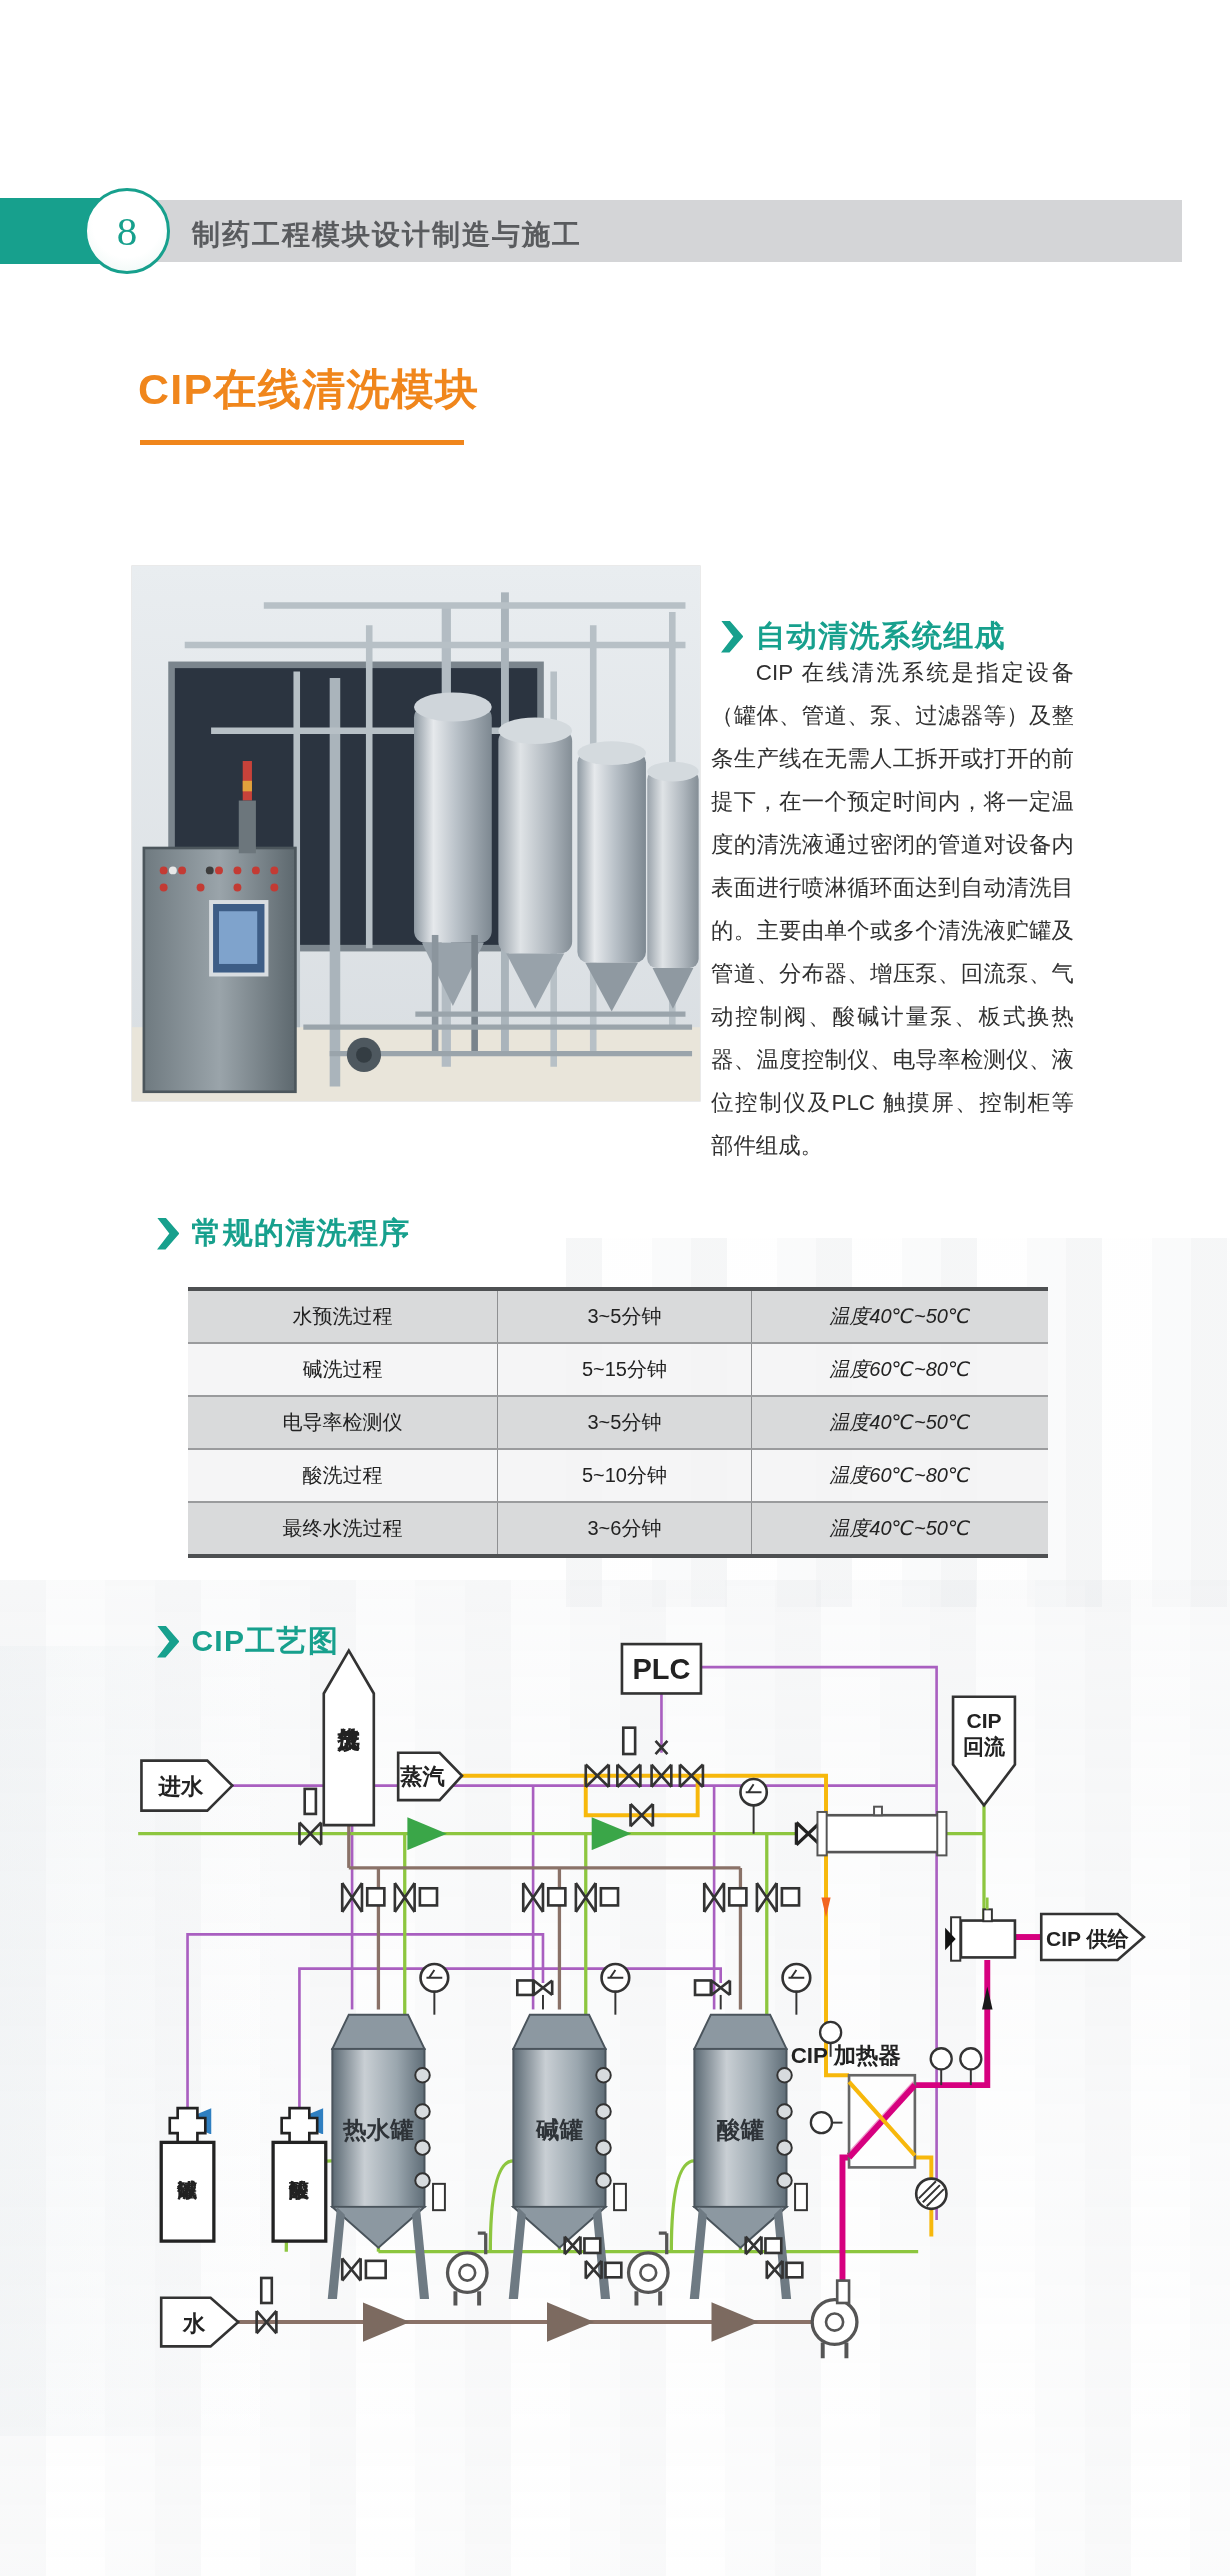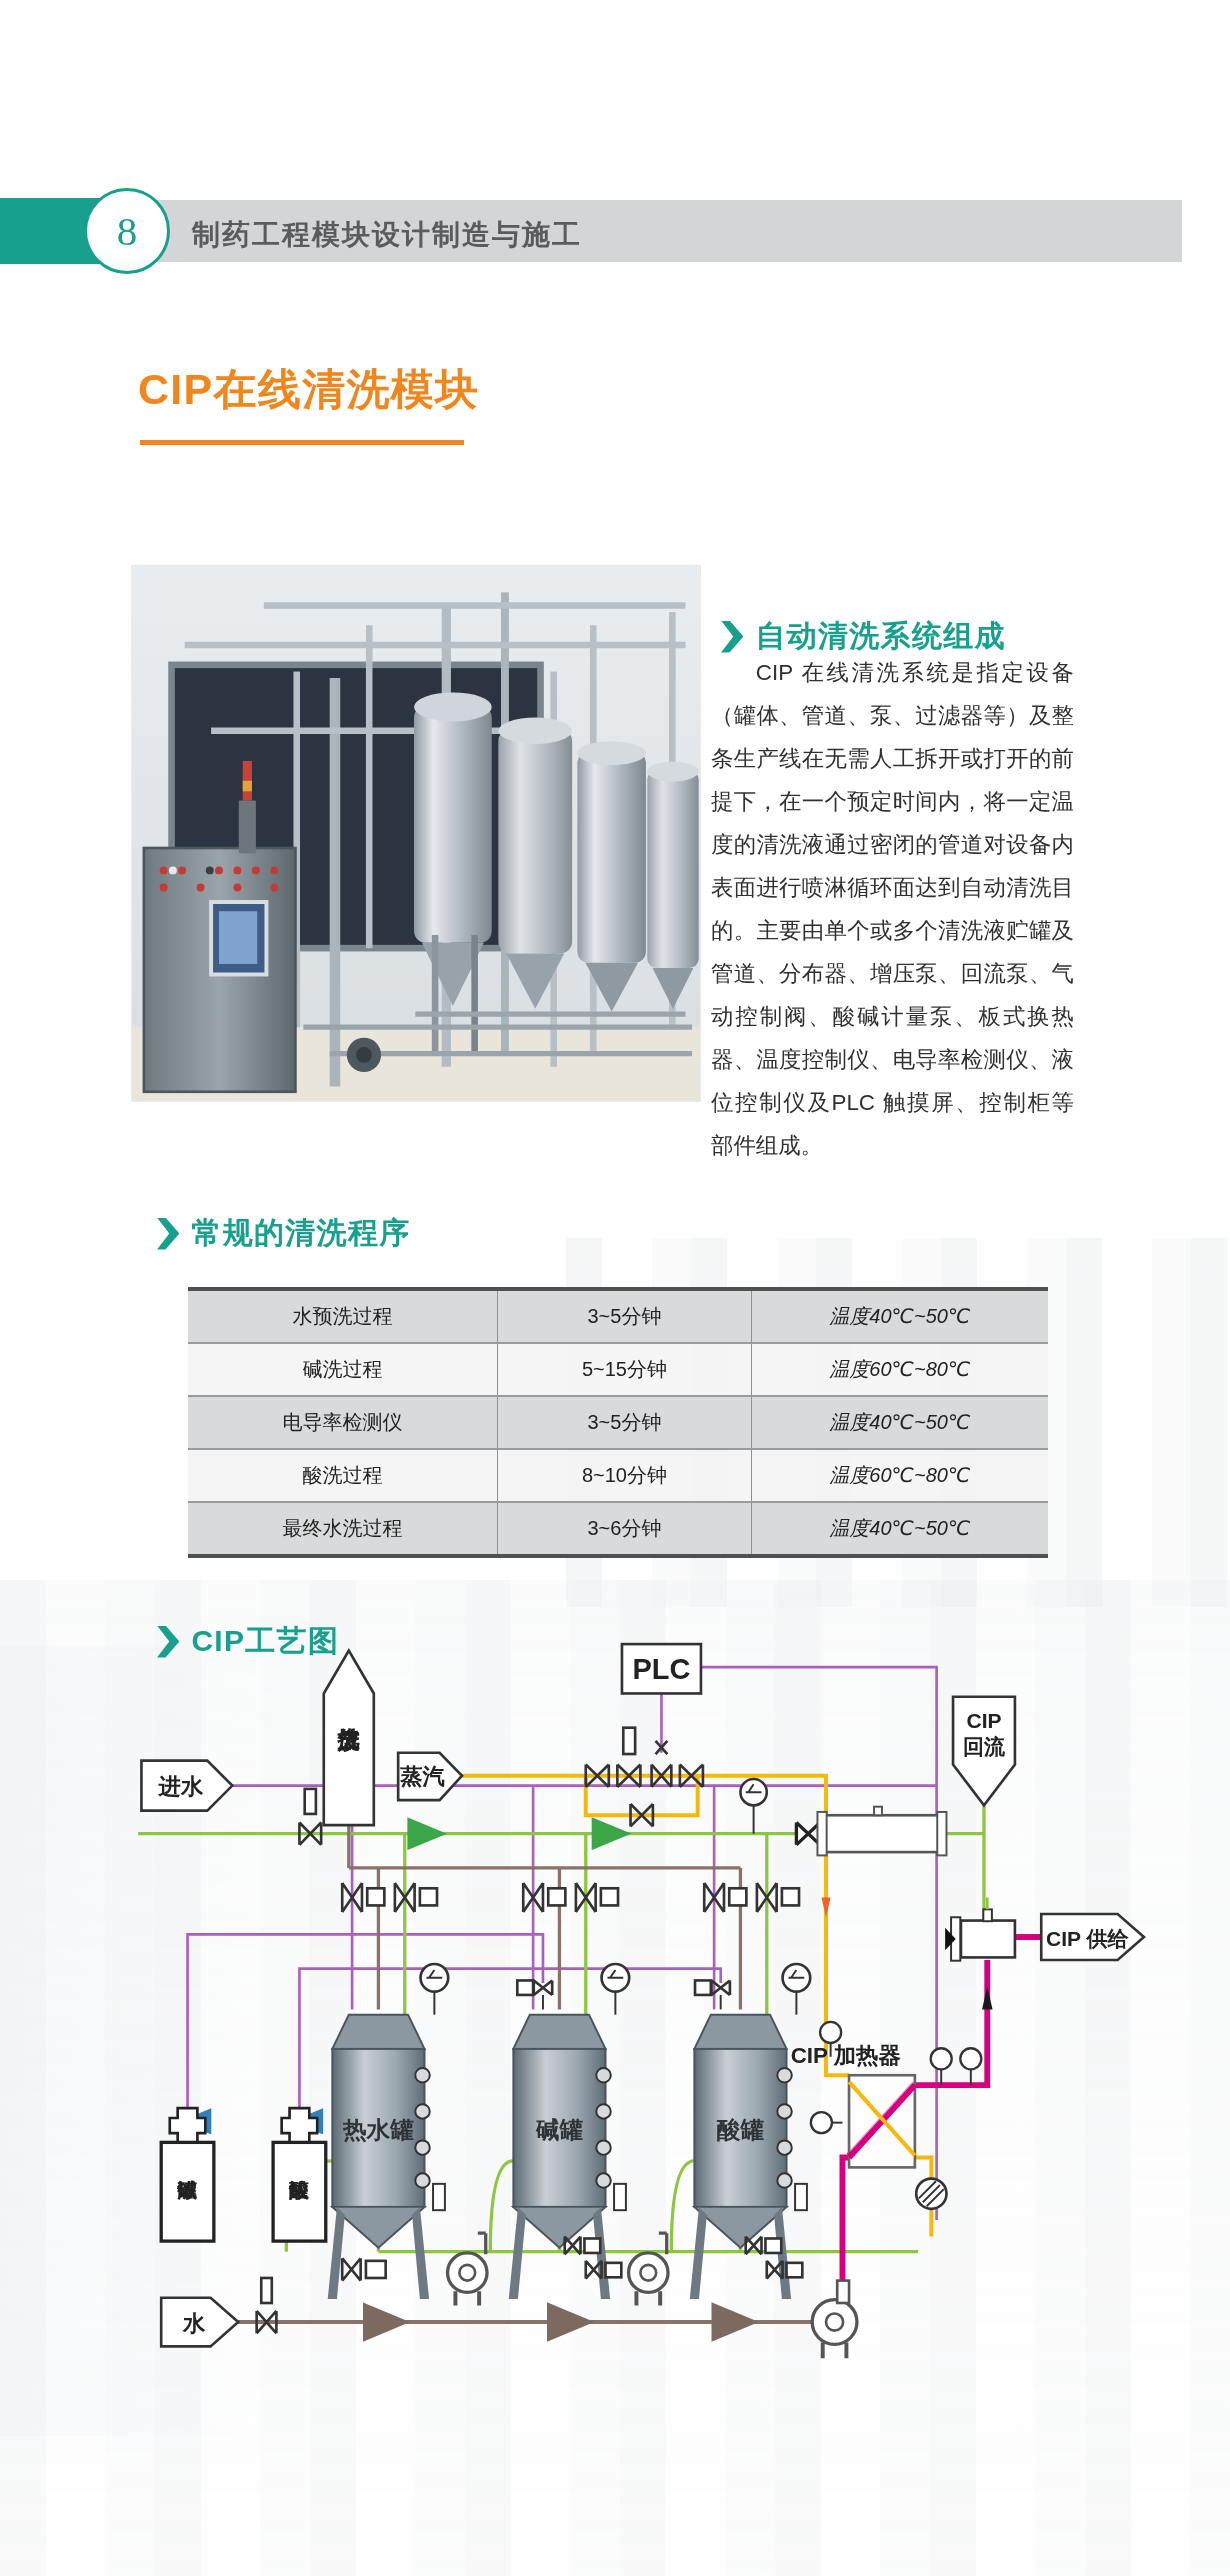--- a/index.html
+++ b/index.html
@@ -206,21 +206,21 @@
         <td class="c2">5~15分钟</td>
         <td class="c3">温度60℃~80℃</td>
       </tr>
       <tr class="odd">
         <td class="c1">电导率检测仪</td>
         <td class="c2">3~5分钟</td>
         <td class="c3">温度40℃~50℃</td>
       </tr>
       <tr class="even">
         <td class="c1">酸洗过程</td>
-        <td class="c2">8~10分钟</td>
+        <td class="c2">5~10分钟</td>
         <td class="c3">温度60℃~80℃</td>
       </tr>
       <tr class="odd">
         <td class="c1">最终水洗过程</td>
         <td class="c2">3~6分钟</td>
         <td class="c3">温度40℃~50℃</td>
       </tr>
     </tbody>
   </table>
 

